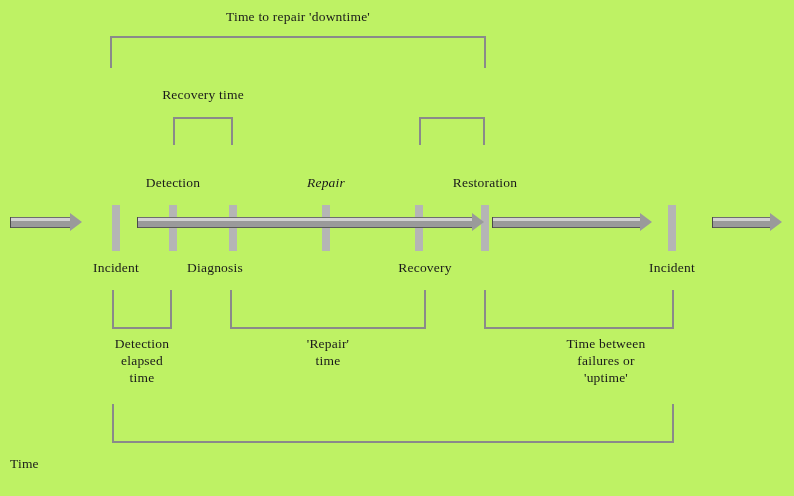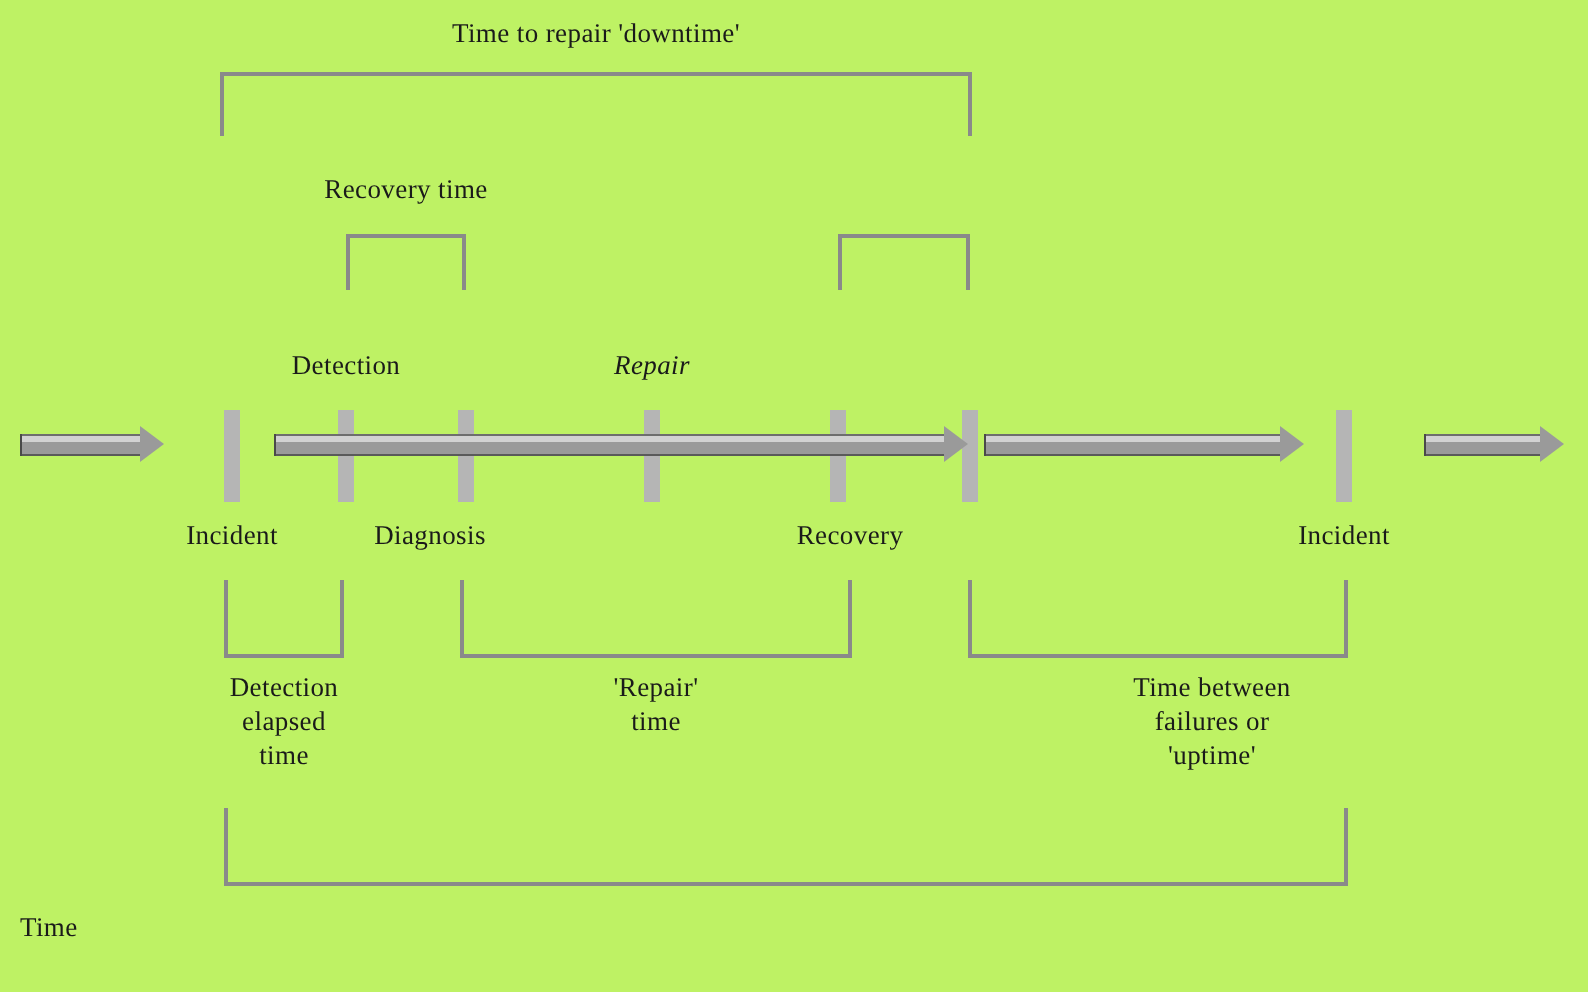--- a/index.html
+++ b/index.html
@@ -95,20 +95,21 @@
   <div class="lbl" style="left:110px; top:8px; width:376px;">Time to repair 'downtime'</div>
   <div class="bracket down" style="left:110px; top:36px; width:376px; height:32px;"></div>
 
   <div class="lbl" style="left:143px; top:86px; width:120px;">Recovery time</div>
   <div class="bracket down" style="left:173px; top:117px; width:60px; height:28px;"></div>
 
   <div class="bracket down" style="left:419px; top:117px; width:66px; height:28px;"></div>
 
   <div class="lbl" style="left:123px; top:174px; width:100px;">Detection</div>
   <div class="lbl" style="left:286px; top:174px; width:80px;font-style:italic;">Repair</div>
+  <div class="lbl" style="left:435px; top:174px; width:100px;">Restoration</div>
 
   <div class="tick" style="left:112px; top:205px; height:46px;"></div>
   <div class="tick" style="left:169px; top:205px; height:46px;"></div>
   <div class="tick" style="left:229px; top:205px; height:46px;"></div>
   <div class="tick" style="left:322px; top:205px; height:46px;"></div>
   <div class="tick" style="left:415px; top:205px; height:46px;"></div>
   <div class="tick" style="left:481px; top:205px; height:46px;"></div>
   <div class="tick" style="left:668px; top:205px; height:46px;"></div>
 
   <div class="arrowwrap" style="left:10px; top:217px;">

